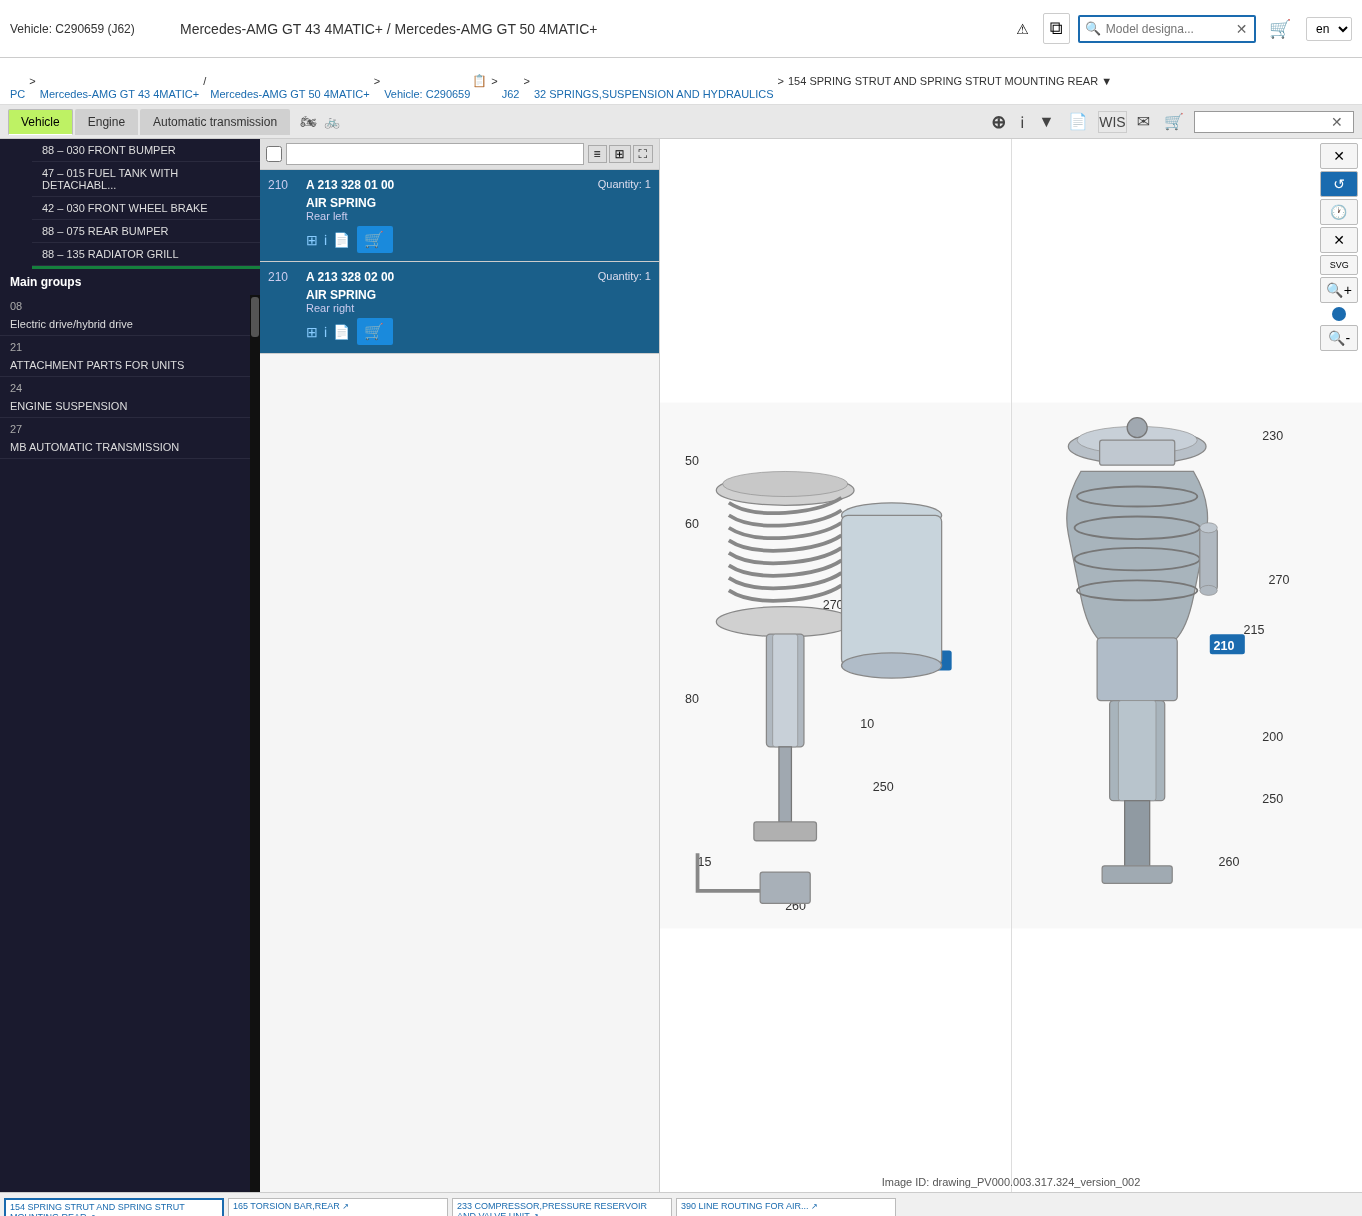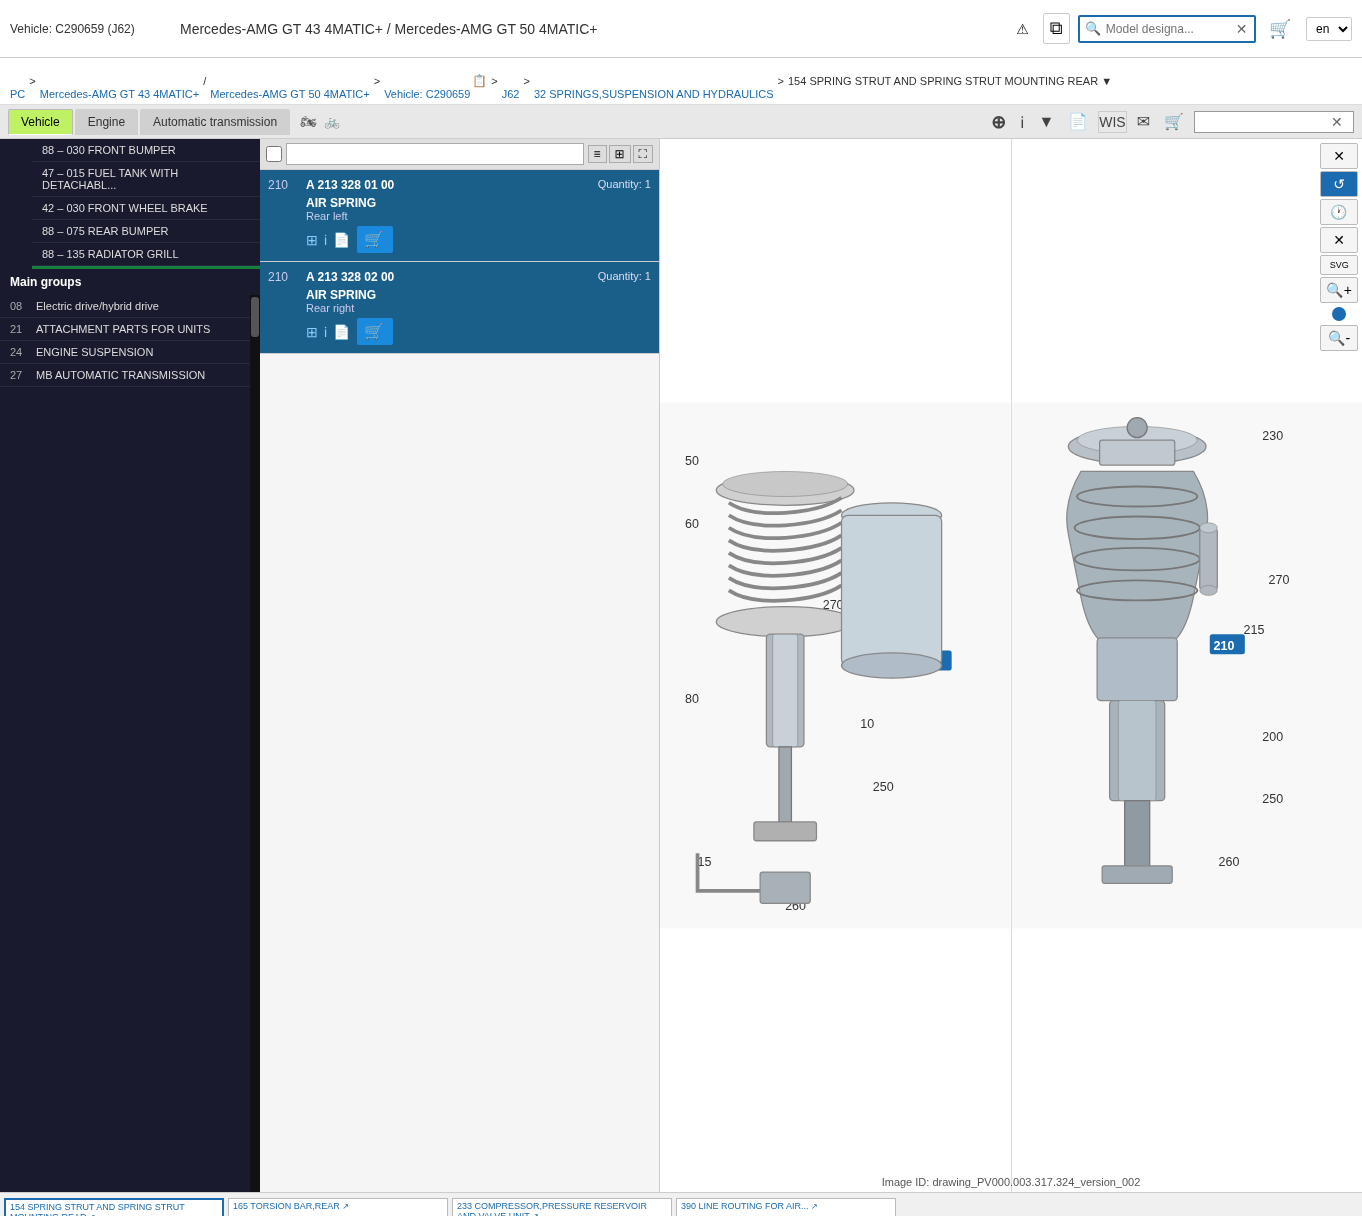--- a/index.html
+++ b/index.html
@@ -227,20 +227,21 @@
       flex: 1;
     }
     .main-groups-list li {
       padding: 5px 10px;
       font-size: 11px;
       color: #ddd;
       cursor: pointer;
       border-bottom: 1px solid #2a2a3e;
       display: flex;
       gap: 6px;
+      flex-direction: column;
     }
     .group-num { color: #aaa; min-width: 20px; }
     .scrollbar-indicator {
       width: 10px;
       background: #111;
       position: relative;
     }
     .scrollbar-thumb {
       width: 8px;
       background: #555;

